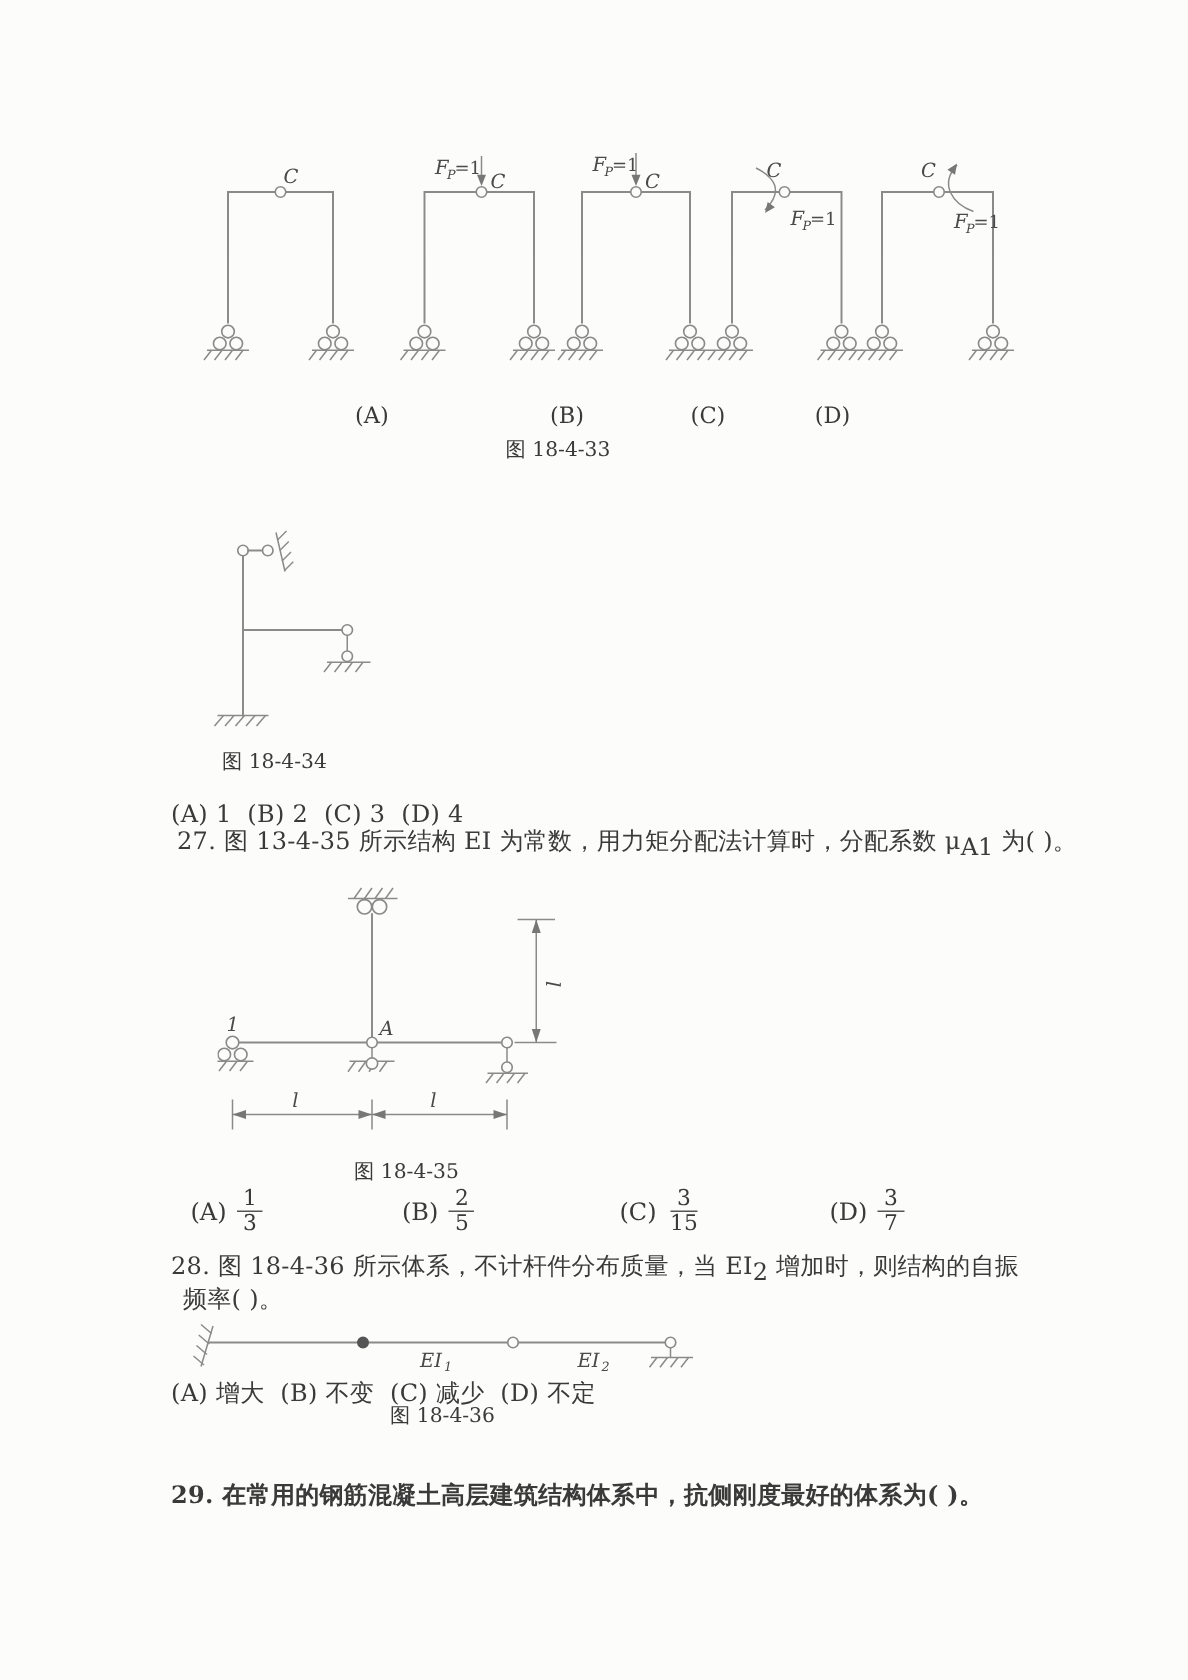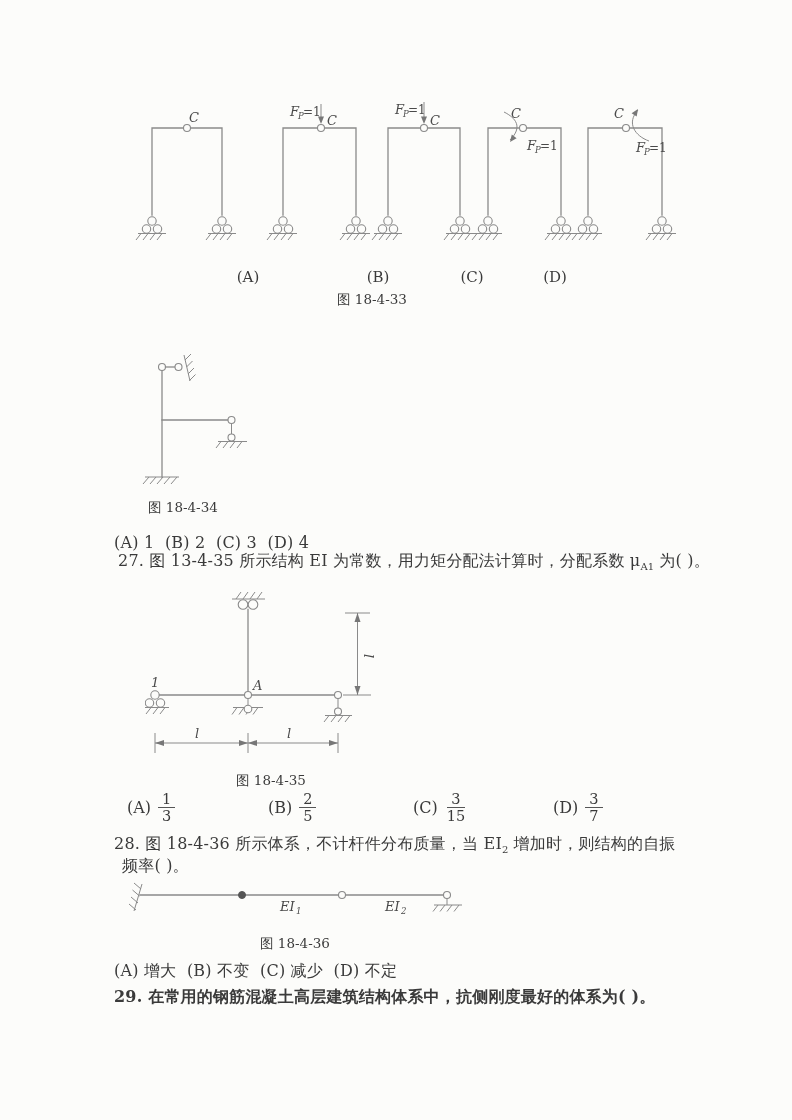--- a/index.html
+++ b/index.html
@@ -4,21 +4,21 @@
 <style>
   html,body{margin:0;padding:0;background:#fff;}
   .page{position:relative;width:792px;height:1120px;background:#fcfcfa;overflow:hidden;
         font-family:"DejaVu Serif",serif;color:#3a3a3a;}
   .fig{position:absolute;}
   #fig33{left:100px;top:95px;}
   #fig34{left:140px;top:352px;}
   #fig35{left:145px;top:585px;}
   #fig36{left:120px;top:880px;}
   .q{position:absolute;font-size:16px;line-height:22px;white-space:pre;letter-spacing:.2px;}
-  .q sub{font-size:10px;letter-spacing:0;}
+  .q sub{font-size:16px;letter-spacing:0;}
   .opt27row{position:absolute;left:0;top:791px;width:792px;height:50px;}
   .opt27{position:absolute;top:0;display:flex;align-items:center;gap:7px;font-size:16px;}
   .frac{display:inline-flex;flex-direction:column;align-items:center;font-size:14.5px;line-height:1.12;}
   .frac .num{padding:0 4px;border-bottom:1.2px solid #555;}
   .frac .den{padding:0 2px;}
   
   .st{stroke:#8a8a8a;stroke-width:1.3;fill:none;stroke-linecap:square;}
   .hl{stroke:#8a8a8a;stroke-width:1;fill:none;}
   .cn{stroke:#8a8a8a;stroke-width:1.1;fill:#fcfcfa;}
   .dot{fill:#555;stroke:#555;}
@@ -272,17 +272,17 @@
         <line class="hl" x1="339" y1="25" x2="334" y2="31.5"></line>
       </g>
     </g>
     <text class="ft" x="160" y="31">EI</text>
     <text class="fs" x="176" y="34">1</text>
     <text class="ft" x="265" y="31">EI</text>
     <text class="fs" x="281" y="34">2</text>
     <text class="cap" x="175" y="68" text-anchor="middle">图 18-4-36</text>
   </svg>
 
-  <div class="q" style="left:114px;top:960px;">(A) 增大  (B) 不变  (C) 减少  (D) 不定</div>
+  <div class="q" style="left:114px;top:918px;">(A) 增大  (B) 不变  (C) 减少  (D) 不定</div>
 
   <div class="q" style="left:114px;top:986px;font-weight:bold;">29. 在常用的钢筋混凝土高层建筑结构体系中，抗侧刚度最好的体系为( )。</div>
 
 </div>
 
 </body></html>

